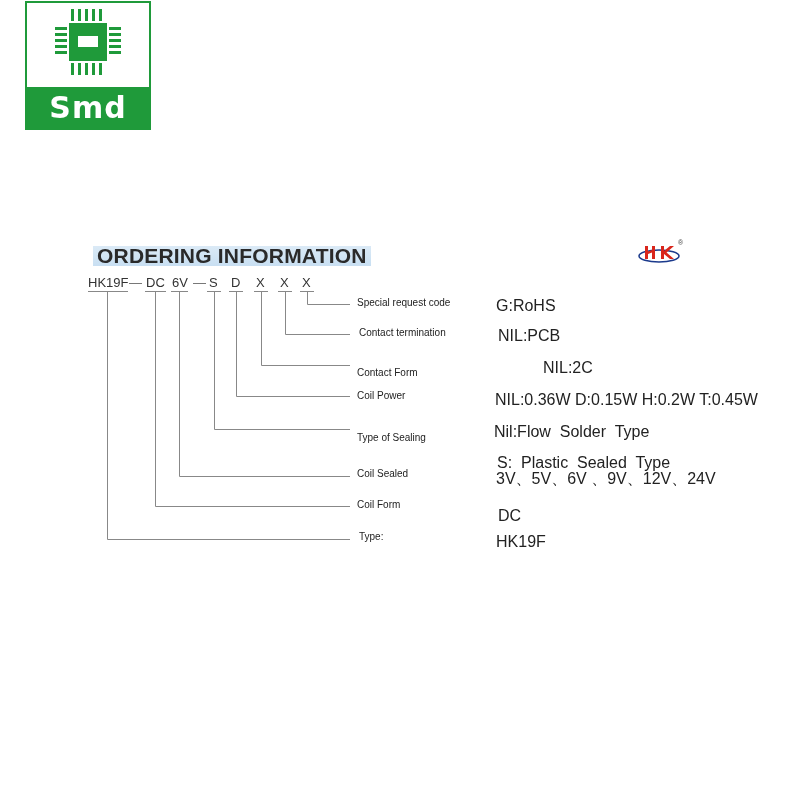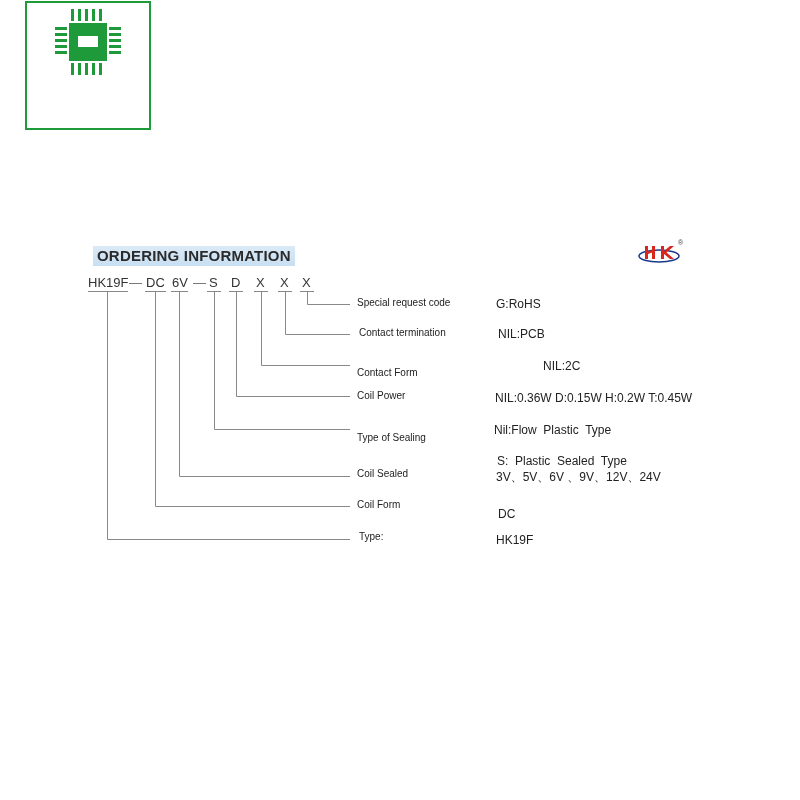--- a/index.html
+++ b/index.html
@@ -6,26 +6,26 @@
     body { width:800px; height:800px; position:relative; overflow:hidden;
            font-family:"Liberation Sans", sans-serif; color:#222; }
     .logo { position:absolute; left:25px; top:1px; width:126px; height:129px;
             background:#ffffff; border:2px solid #1f9a3a; box-sizing:border-box; }
     .logo-top { position:absolute; left:0; top:0; width:100%; height:88px; }
     .logo-bottom { position:absolute; left:0; bottom:0; width:100%; height:41px; background:#1f9a3a; }
     .logo-text { position:absolute; left:0; right:0; top:0; bottom:0; display:flex; align-items:center; justify-content:center;
                  color:#fff; font-weight:bold; font-size:30px; letter-spacing:1px; font-family:"DejaVu Sans", sans-serif; }
     .heading { position:absolute; left:93px; top:246px; height:20px; padding:0 4px;
                background:linear-gradient(#dbeaf6,#c8dff2); }
-    .heading span { font-weight:bold; font-size:15px; color:#2a2a2a; line-height:20px; letter-spacing:0.2px; }
+    .heading span { font-weight:bold; font-size:21px; color:#2a2a2a; line-height:20px; letter-spacing:0.2px; }
     .brand { position:absolute; left:637px; top:237px; width:50px; height:28px; }
     .code { position:absolute; top:275px; font-size:13px; color:#333; }
     svg.lines { position:absolute; left:0; top:0; }
     .lbl { position:absolute; left:357px; font-size:10px; color:#222; }
-    .val { position:absolute; left:495px; font-size:12px; color:#222; }
+    .val { position:absolute; left:495px; font-size:16px; color:#222; }
   </style>
 </head>
 <body>
 
 <div class="logo">
   <svg class="logo-top" width="122" height="88" viewBox="0 0 122 88">
     <g fill="#1f9a3a">
       <rect x="42" y="20" width="38" height="38"></rect>
       <rect x="44" y="6" width="3" height="12"></rect>
         <rect x="51" y="6" width="3" height="12"></rect>
@@ -43,20 +43,23 @@
         <rect x="28" y="42" width="12" height="3"></rect>
         <rect x="28" y="48" width="12" height="3"></rect>
       <rect x="82" y="24" width="12" height="3"></rect>
         <rect x="82" y="30" width="12" height="3"></rect>
         <rect x="82" y="36" width="12" height="3"></rect>
         <rect x="82" y="42" width="12" height="3"></rect>
         <rect x="82" y="48" width="12" height="3"></rect>
     </g>
     <rect x="51" y="33" width="20" height="11" fill="#ffffff"></rect>
   </svg>
+  <div class="logo-bottom">
+    <div class="logo-text">Smd</div>
+  </div>
 </div>
 
 <div class="heading">
   <span>ORDERING INFORMATION</span>
 </div>
 
 <svg class="brand" viewBox="0 0 50 28">
   <ellipse cx="22" cy="19" rx="20" ry="6" fill="none" stroke="#1b3a8c" stroke-width="1.5"></ellipse>
   <path d="M8 9 L8 22 L11 22 L11 17 L15 15.5 L15 22 L18 22 L18 9 L15 9 L15 13 L11 14.5 L11 9 Z" fill="#d9261c"></path>
   <path d="M24 9 L24 22 L27 22 L27 17 L33 22 L37 22 L29.5 15.5 L37 9 L33 9 L27 14 L27 9 Z" fill="#d9261c"></path>
@@ -110,17 +113,17 @@
 <span class="lbl" style="top:390px;">Coil Power</span>
 <span class="lbl" style="top:432px;">Type of Sealing</span>
 <span class="lbl" style="top:468px;">Coil Sealed</span>
 <span class="lbl" style="top:499px;">Coil Form</span>
 <span class="lbl" style="top:531px;left:359px;">Type:</span>
 
 <span class="val" style="top:297px;left:496px;">G:RoHS</span>
 <span class="val" style="top:327px;left:498px;">NIL:PCB</span>
 <span class="val" style="top:359px;left:495px;margin-left:48px;">NIL:2C</span>
 <span class="val" style="top:391px;left:495px;">NIL:0.36W D:0.15W H:0.2W T:0.45W</span>
-<span class="val" style="top:423px;left:494px;white-space:pre;">Nil:Flow  Plastic  Type</span>
+<span class="val" style="top:423px;left:494px;white-space:pre;">Nil:Flow  Solder  Type</span>
 <span class="val" style="top:454px;left:497px;white-space:pre;">S:  Plastic  Sealed  Type</span>
 <span class="val" style="top:469px;left:496px;">3V、5V、6V 、9V、12V、24V</span>
 <span class="val" style="top:507px;left:498px;">DC</span>
 <span class="val" style="top:533px;left:496px;">HK19F</span>
 
 </body></html>

